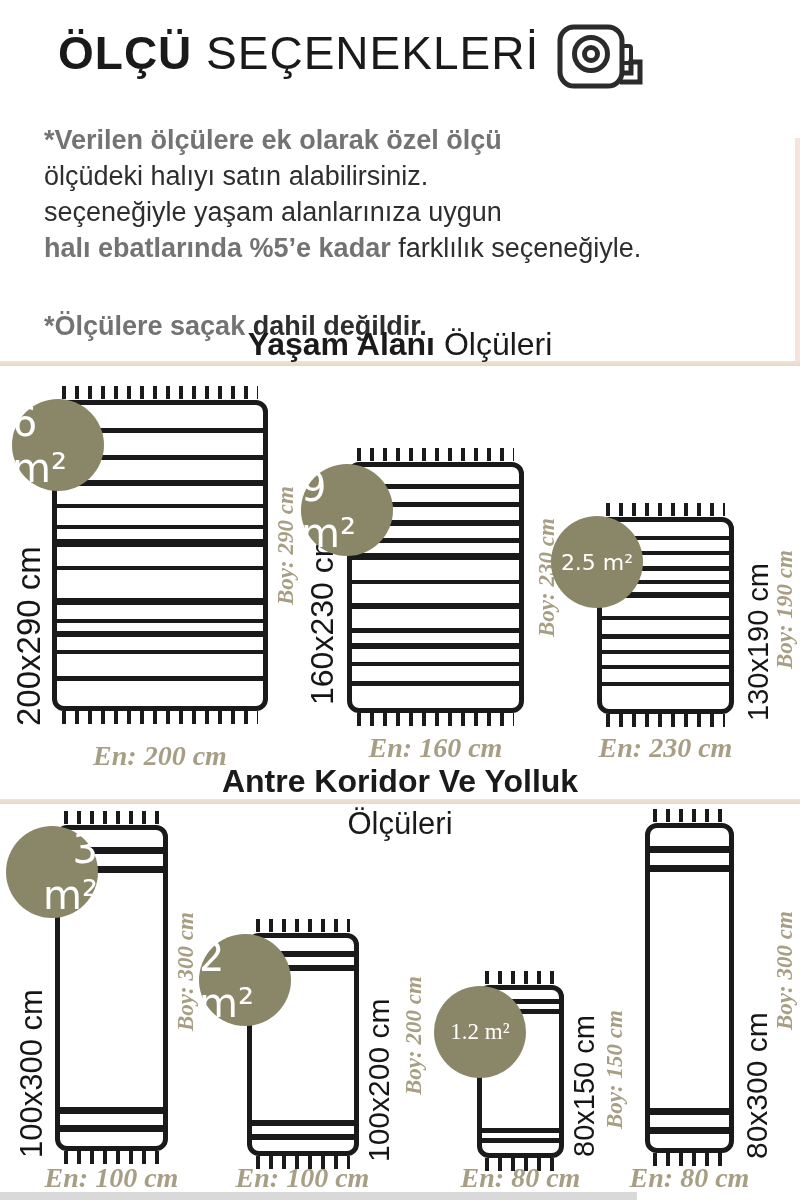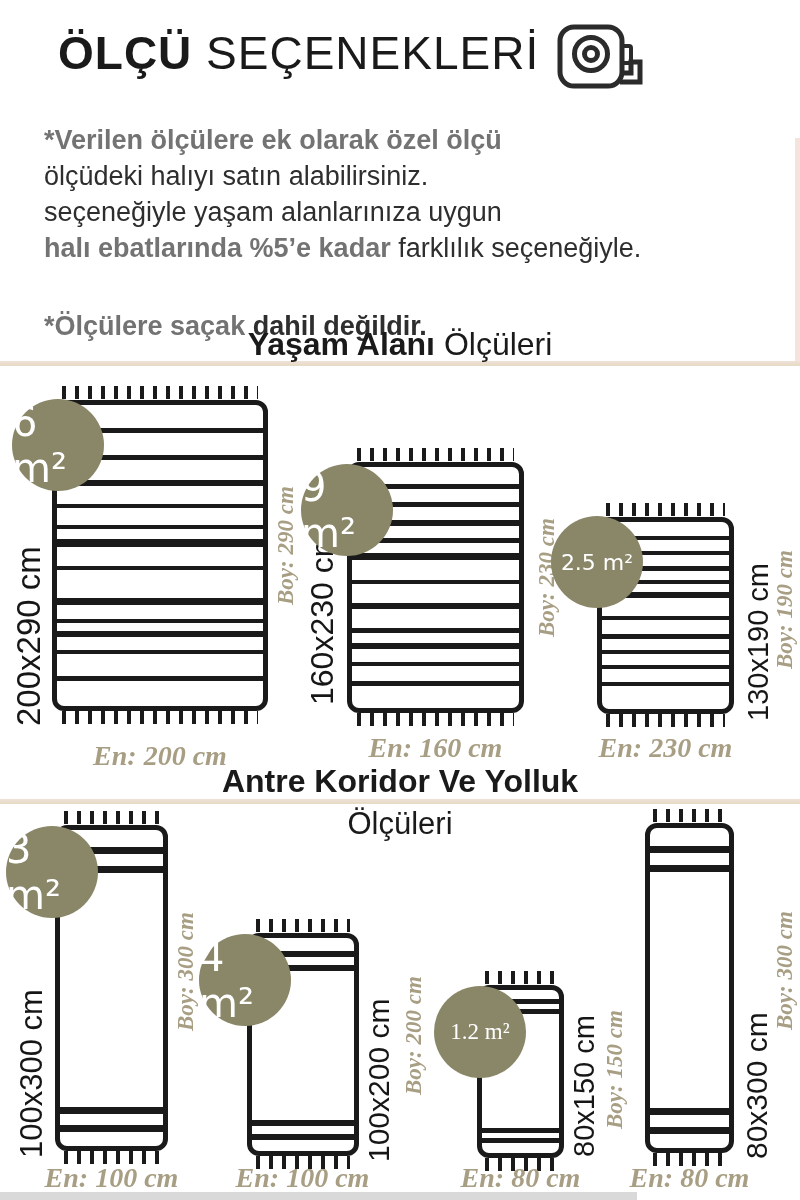--- a/index.html
+++ b/index.html
@@ -62,21 +62,21 @@
   
   .r3-body{left:597px;top:517px;width:137px;height:197px;}
   .r3-ft{left:606px;top:503px;width:119px;} .r3-fb{left:606px;top:714px;width:119px;}
   .r3-badge{left:551px;top:516px;font-size:22px;}
   .r3-dims{left:737px;top:566px;height:152px;font-size:29px;}
   .r3-boy{left:770px;top:545px;height:130px;}
   .r3-en{left:577px;top:732px;width:177px;}
   
   .r4-body{left:55px;top:825px;width:113px;height:326px;}
   .r4-ft{left:64px;top:811px;width:95px;} .r4-fb{left:64px;top:1151px;width:95px;}
-  .r4-badge{left:6px;top:826px;font-size:40px;}
+  .r4-badge{left:6px;top:826px;font-size:40px;text-align:right;}
   .r4-dims{left:11px;top:990px;height:168px;font-size:31px;}
   .r4-boy{left:171px;top:902px;height:140px;}
   .r4-en{left:29px;top:1162px;width:165px;}
   
   .r5-body{left:247px;top:933px;width:112px;height:223px;}
   .r5-ft{left:256px;top:919px;width:94px;} .r5-fb{left:256px;top:1156px;width:94px;}
   .r5-badge{left:199px;top:934px;font-size:40px;}
   .r5-dims{left:358px;top:1000px;height:160px;font-size:30px;}
   .r5-boy{left:399px;top:970px;height:132px;}
   .r5-en{left:220px;top:1162px;width:165px;}
@@ -209,21 +209,21 @@
   <div class="en r4-en">En: 100 cm</div>
 
   <div class="fringe r5-ft"></div>
   <div class="rug-body r5-body">
       <div class="stripe" style="top: 6%; height: 6px;"></div>
       <div class="stripe" style="top: 12.5%; height: 6px;"></div>
       <div class="stripe" style="top: 85.5%; height: 6px;"></div>
       <div class="stripe" style="top: 92%; height: 6px;"></div>
     </div>
   <div class="fringe r5-fb"></div>
-  <div class="badge r5-badge">4 m²</div>
+  <div class="badge r5-badge">2 m²</div>
   <div class="dims r5-dims">100x200 cm</div>
   <div class="boy r5-boy">Boy: 200 cm</div>
   <div class="en r5-en">En: 100 cm</div>
 
   <div class="fringe r6-ft"></div>
   <div class="rug-body r6-body">
       <div class="stripe" style="top: 5.5%; height: 5px;"></div>
       <div class="stripe" style="top: 11.5%; height: 5px;"></div>
       <div class="stripe" style="top: 84.5%; height: 5px;"></div>
       <div class="stripe" style="top: 91%; height: 5px;"></div>

